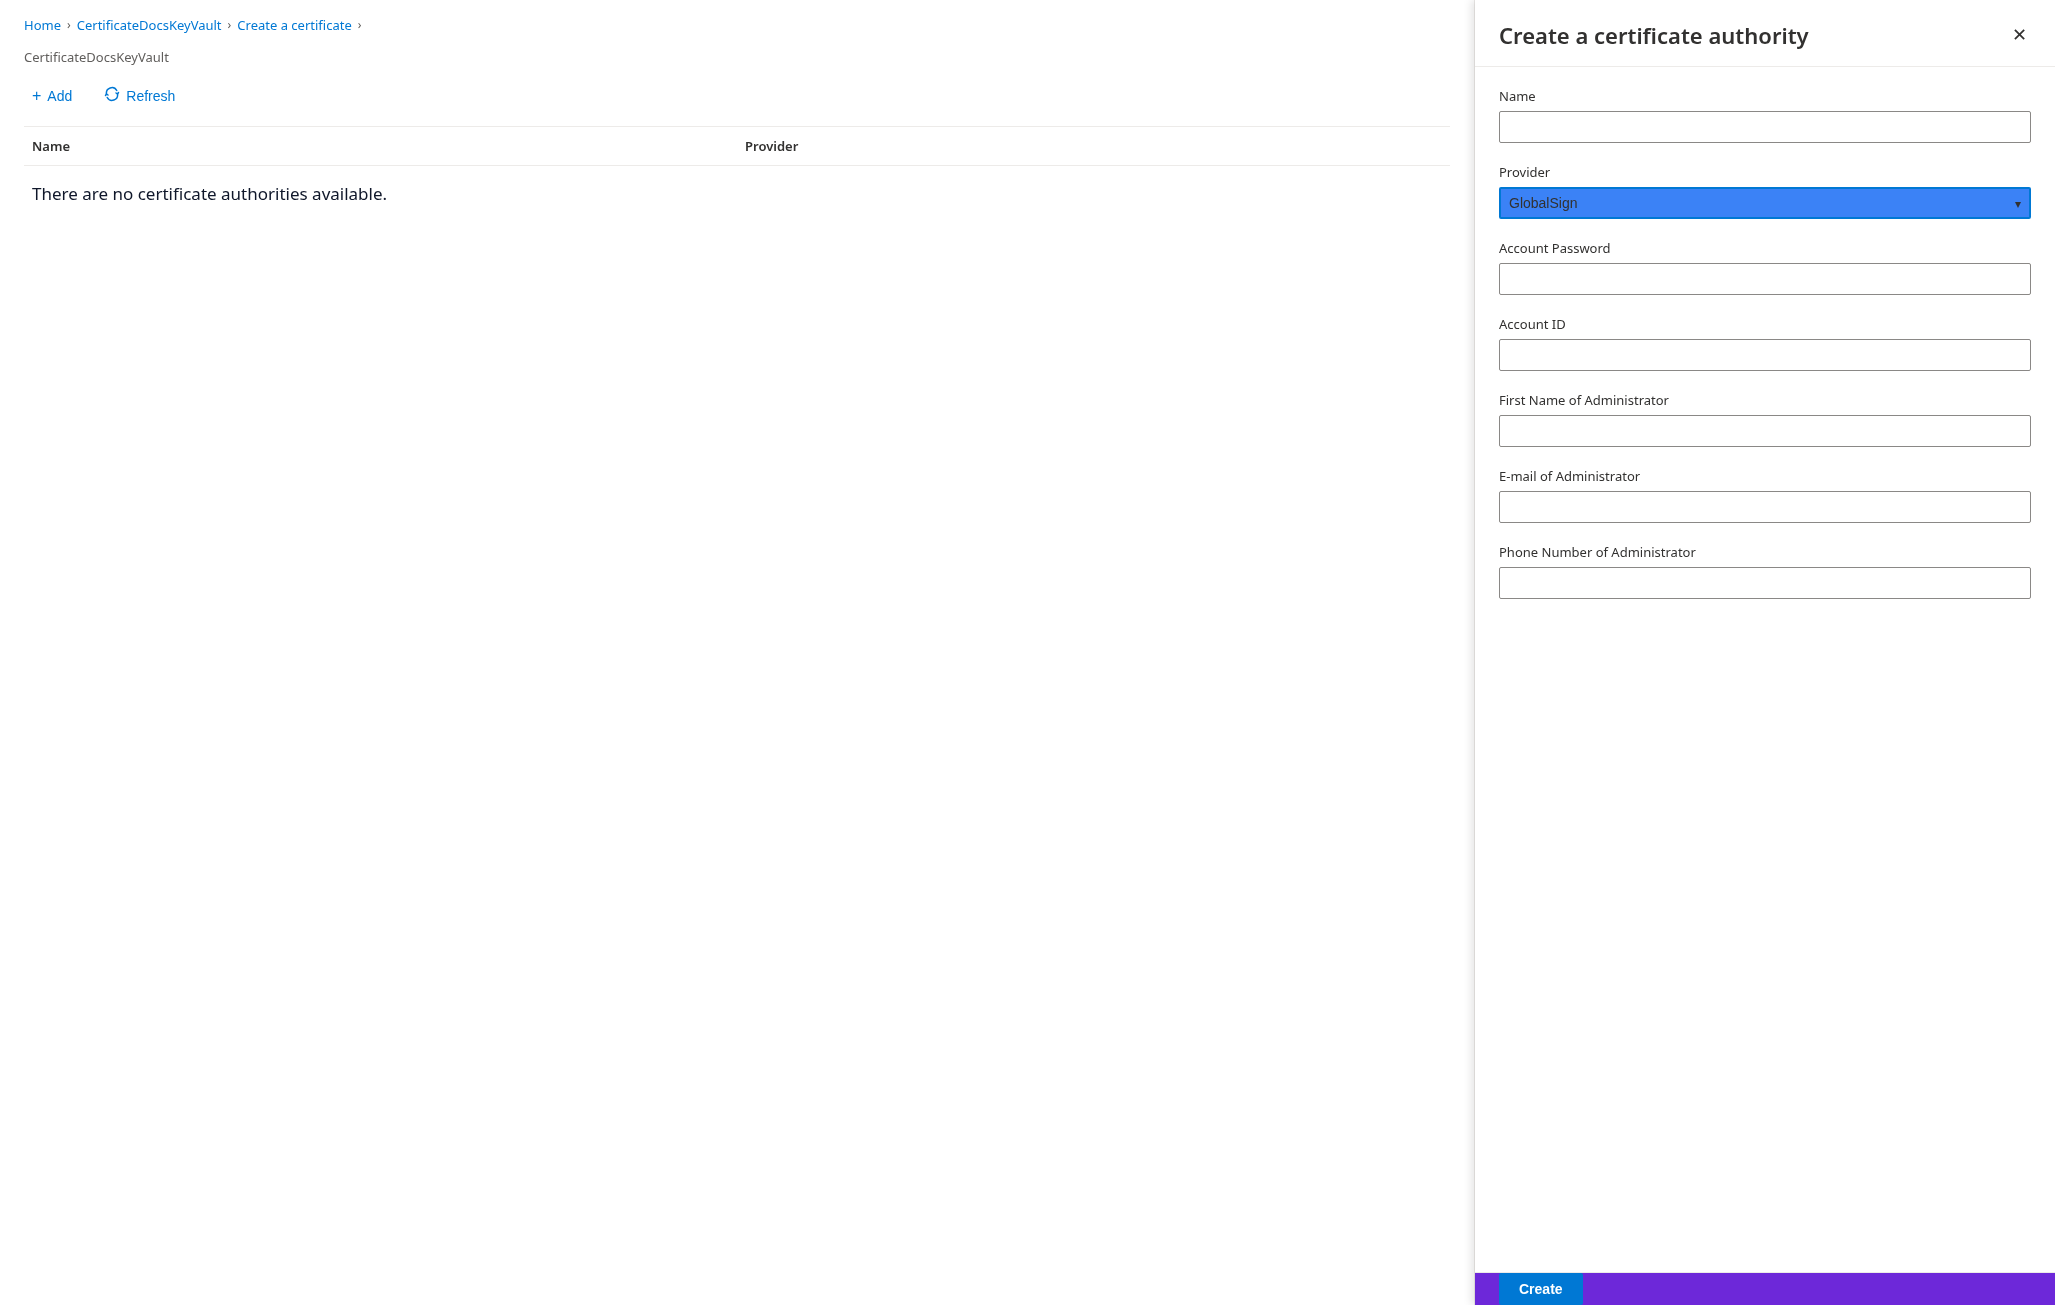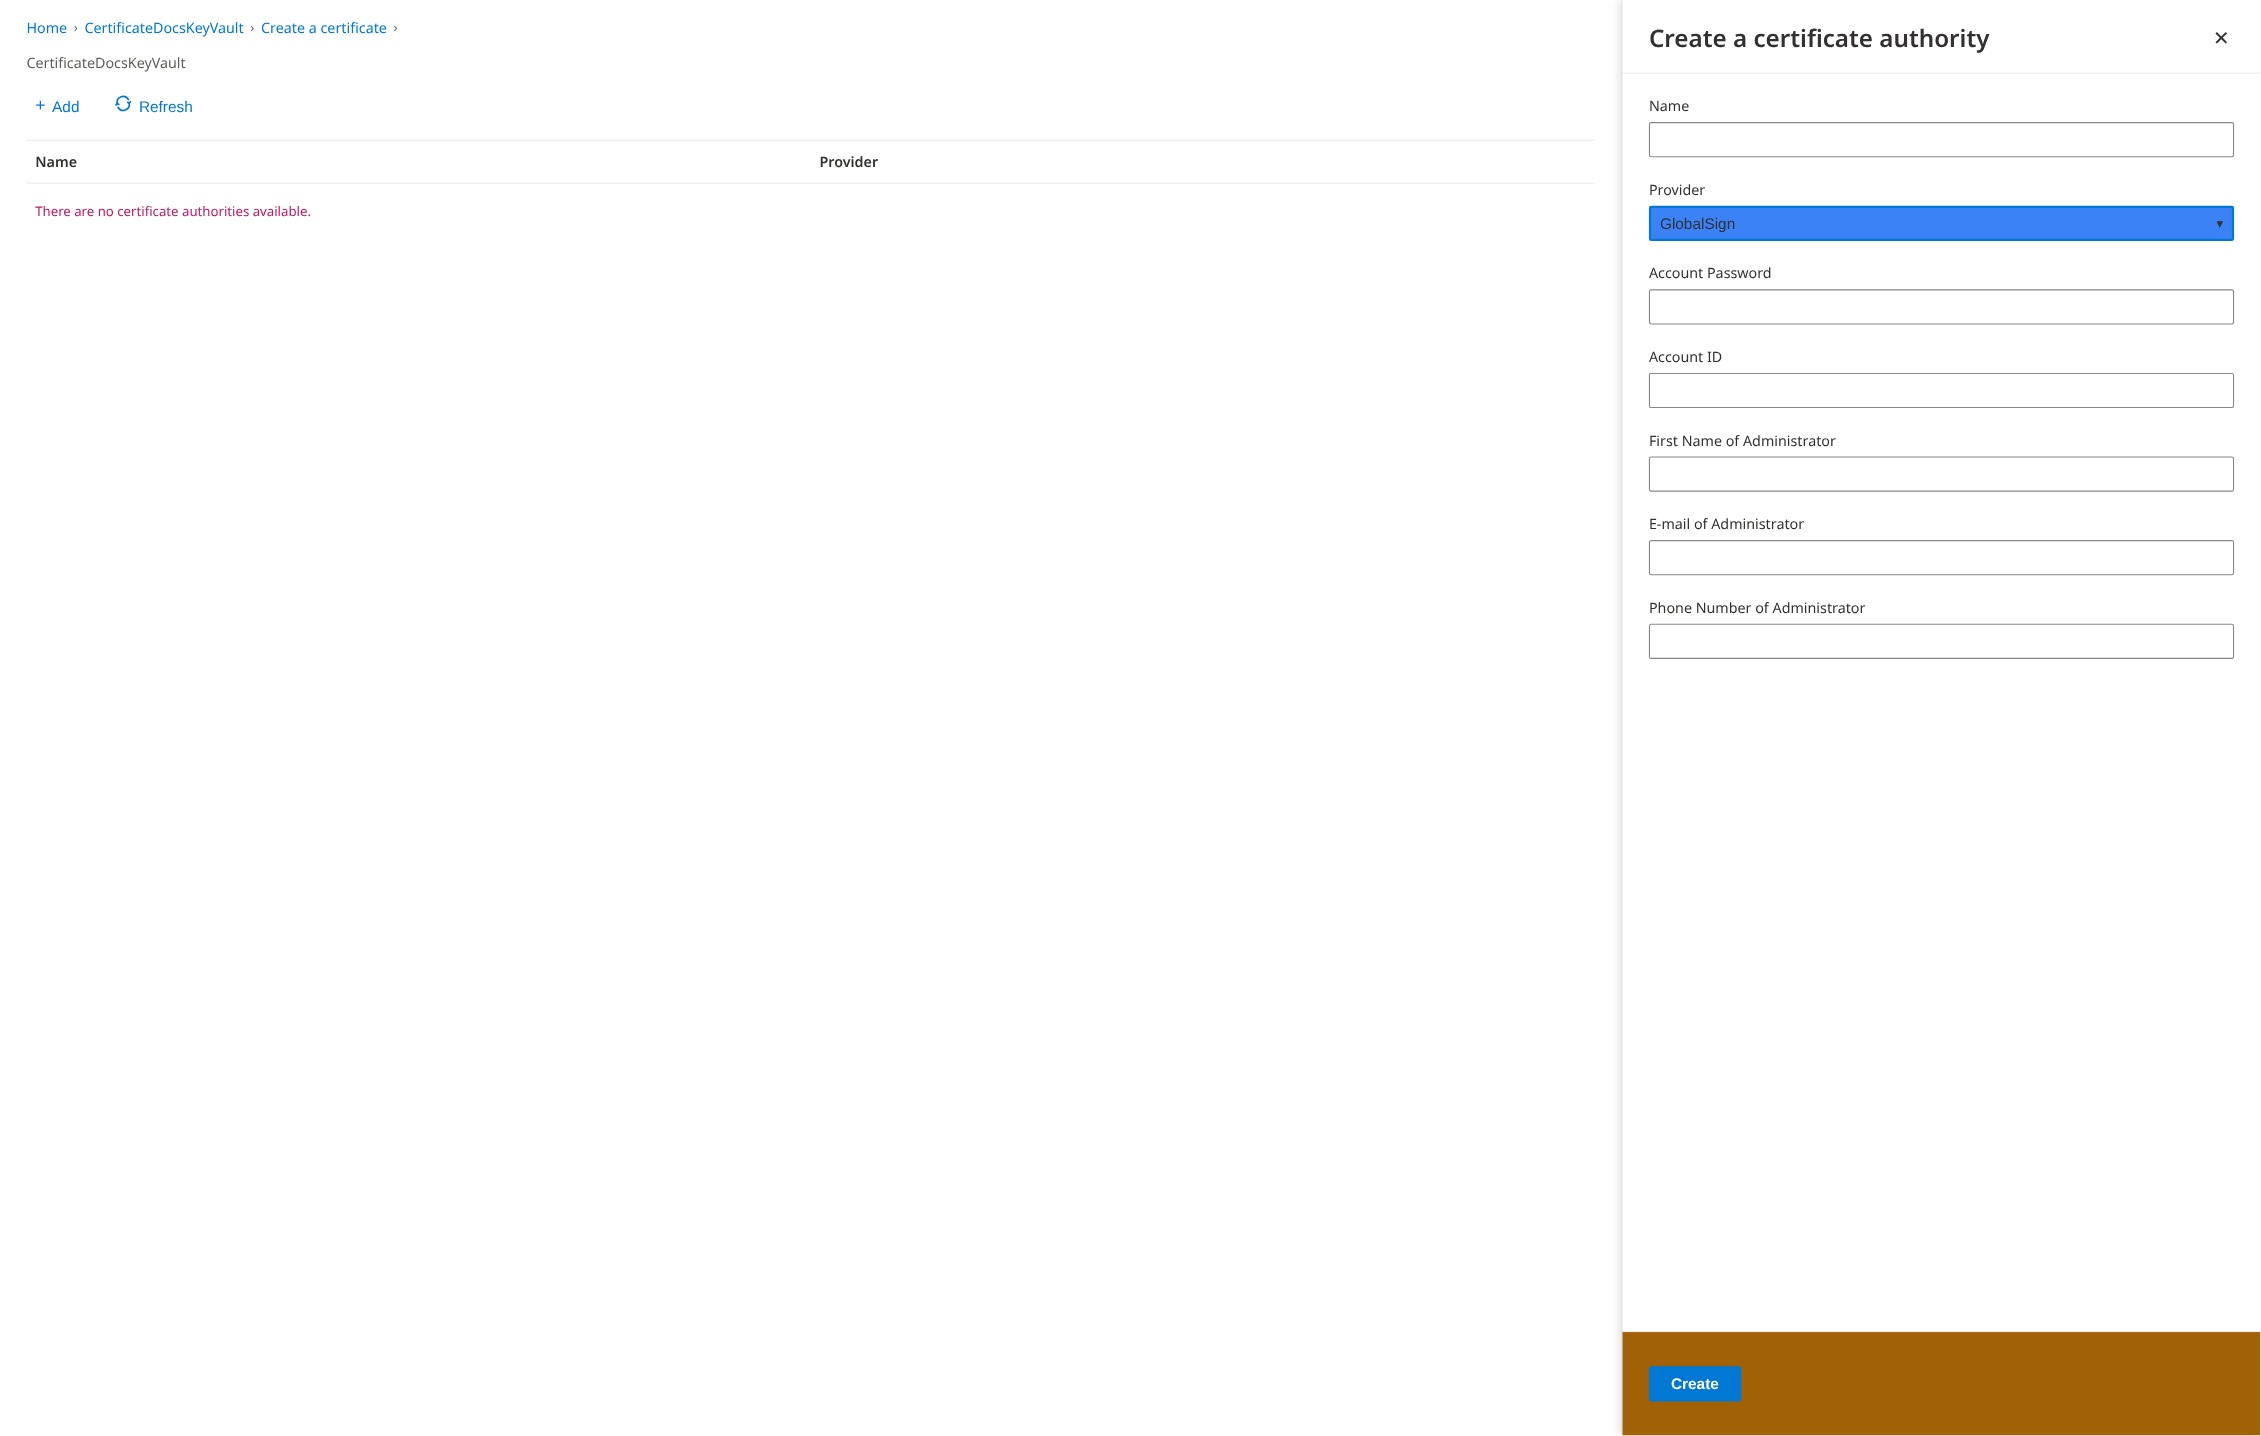--- a/index.html
+++ b/index.html
@@ -101,22 +101,22 @@
       border-bottom: 1px solid #edebe9;
       font-weight: 600;
       font-size: 13px;
       color: #323130;
     }
     .table-header-cell {
       padding: 0 8px;
     }
     .table-empty {
       padding: 16px 8px;
-      color: #be185d;
-      font-size: 12px;
+      color: #0f172a;
+      font-size: 17px;
     }
 
     
     .right-panel {
       width: 580px;
       background: #ffffff;
       display: flex;
       flex-direction: column;
       box-shadow: -4px 0 8px rgba(0,0,0,0.1);
     }
@@ -191,23 +191,23 @@
       position: absolute;
       right: 10px;
       top: 50%;
       transform: translateY(-50%);
       pointer-events: none;
       font-size: 12px;
       color: #323130;
     }
 
     .right-panel-footer {
-      padding: 31px 24px;
+      padding: 0 24px;
       border-top: 1px solid #edebe9;
-      background: #a16207;
+      background: #6d28d9;
     }
     .create-btn {
       background: #0078d4;
       color: #ffffff;
       border: none;
       border-radius: 2px;
       padding: 8px 20px;
       font-size: 14px;
       font-weight: 600;
       cursor: pointer;

